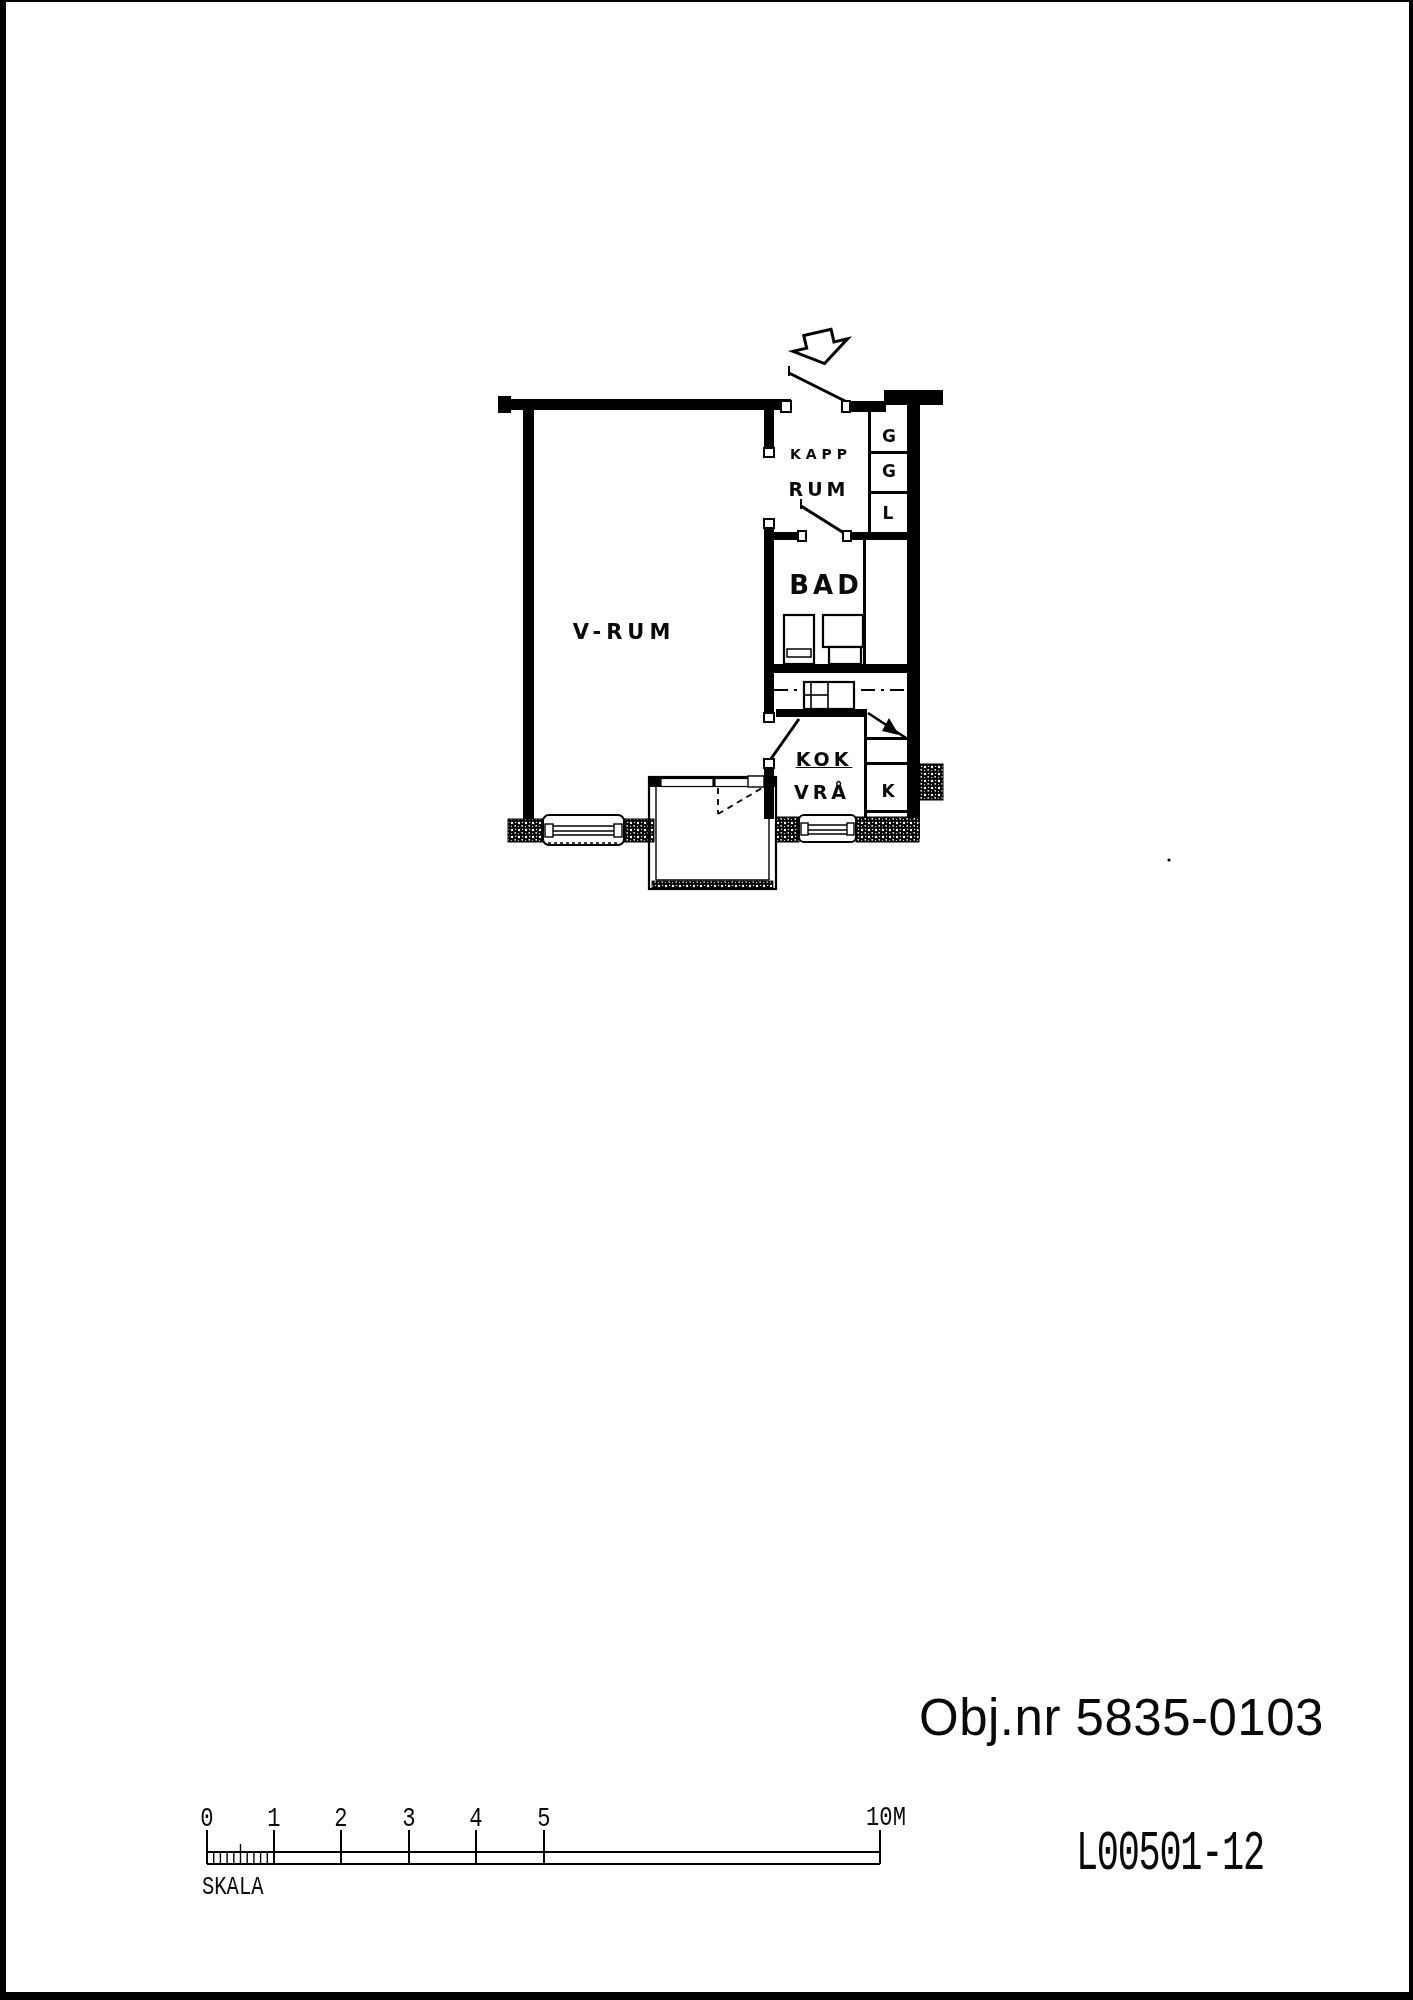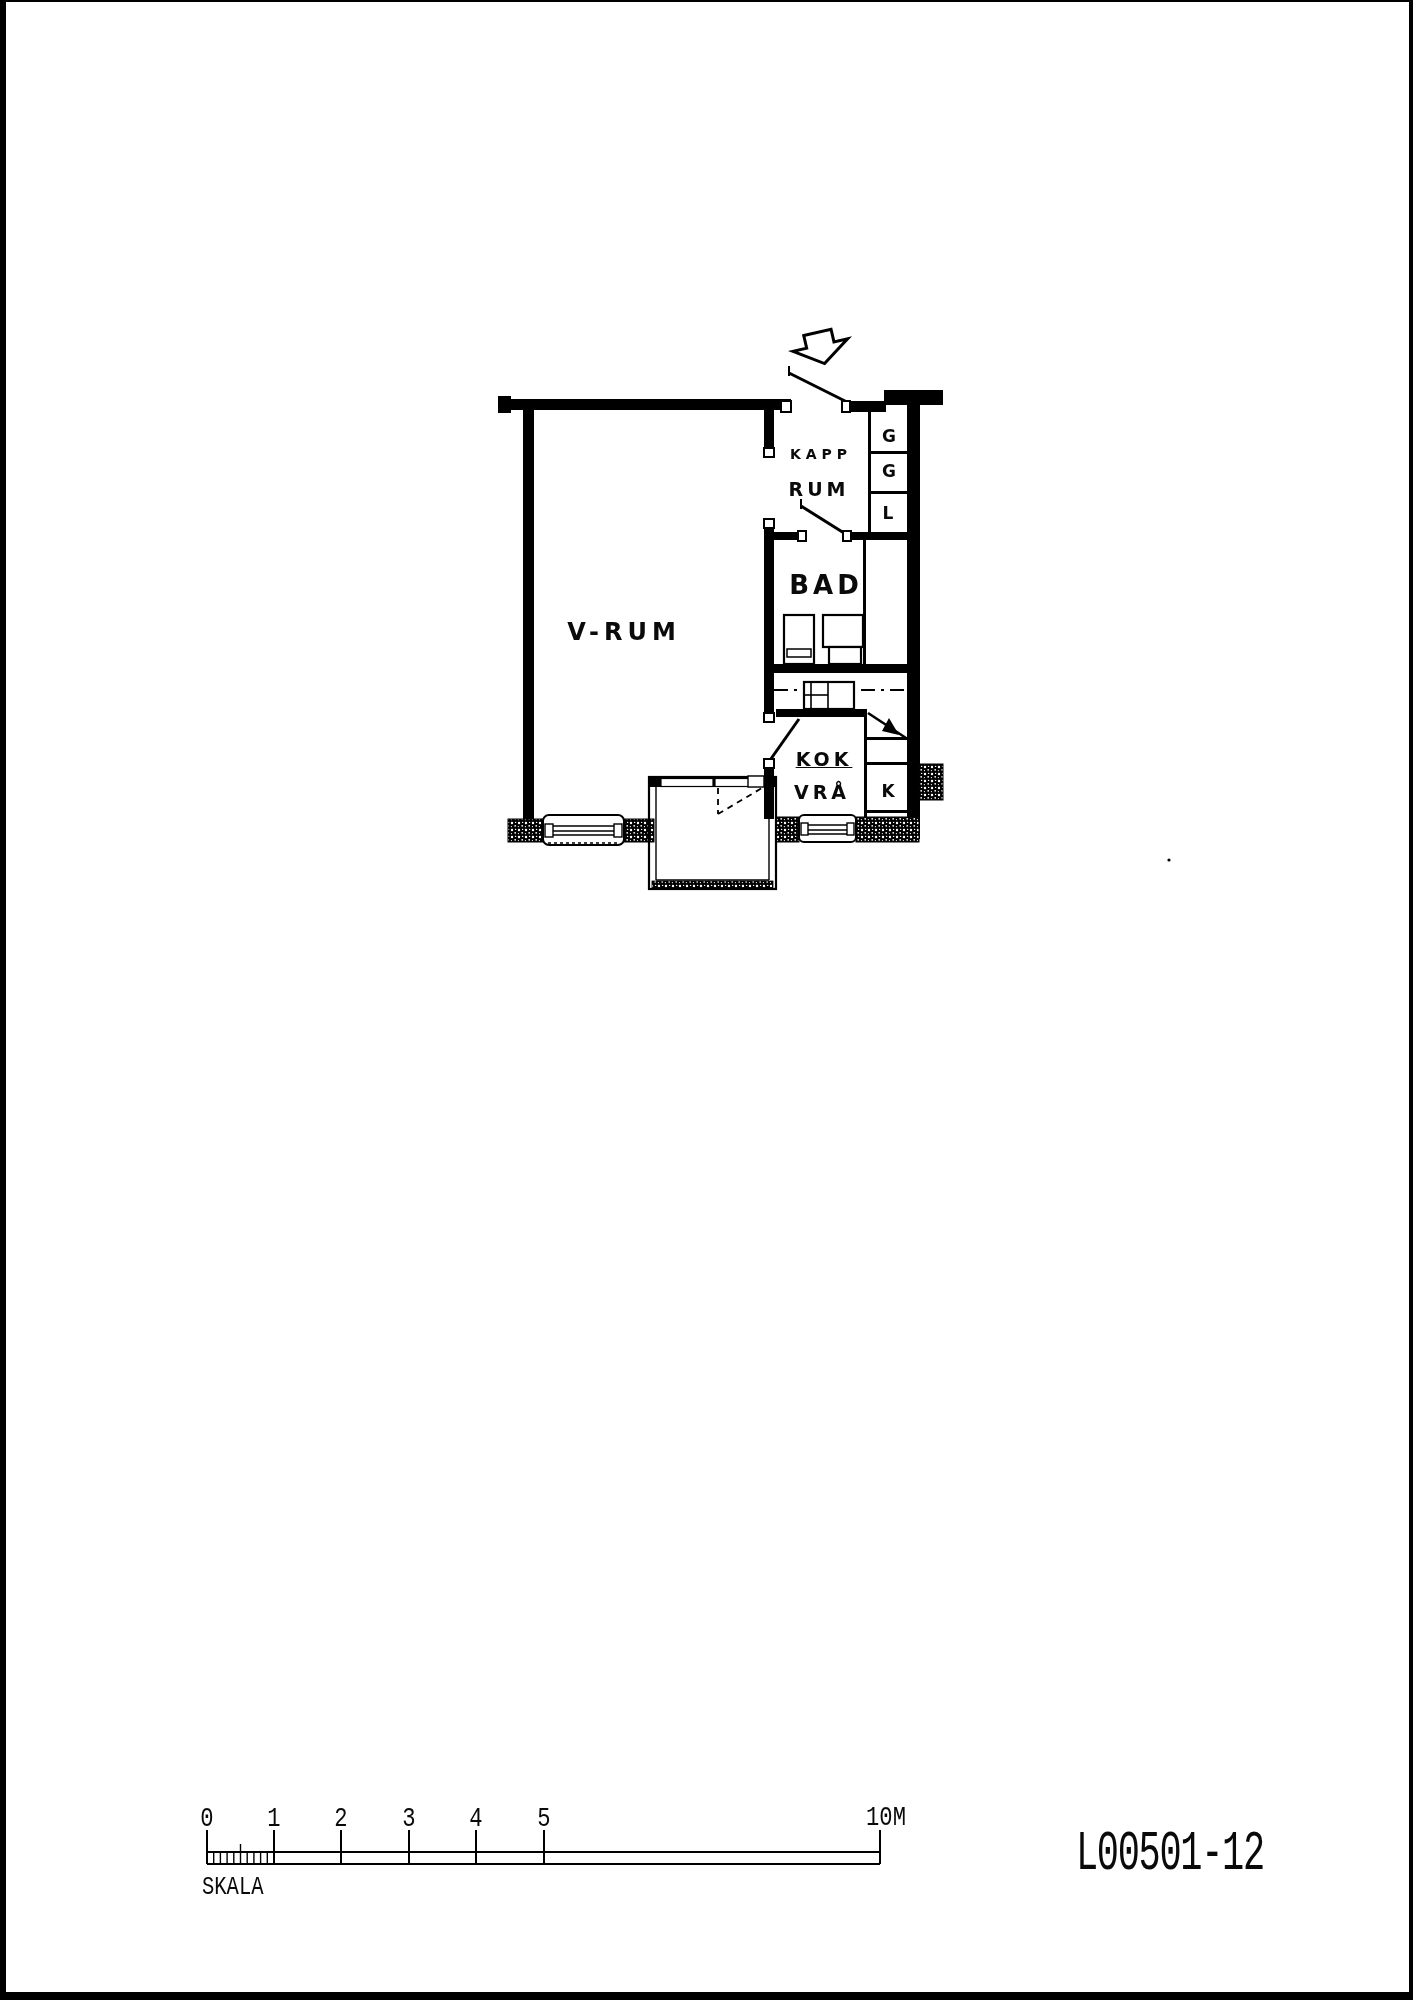--- a/index.html
+++ b/index.html
@@ -192,31 +192,32 @@
         <line x1="227.8" y1="1850" x2="227.8" y2="1862"></line>
         <line x1="234.5" y1="1850" x2="234.5" y2="1862"></line>
         <line x1="241.2" y1="1850" x2="241.2" y2="1862"></line>
         <line x1="247.9" y1="1850" x2="247.9" y2="1862"></line>
         <line x1="254.6" y1="1850" x2="254.6" y2="1862"></line>
         <line x1="261.3" y1="1850" x2="261.3" y2="1862"></line>
       </g>
     </g>
   </svg>
 
-  <div class="lbl room" style="left:618px;top:630px;font-size:24px;letter-spacing:5px;">V-RUM</div>
+  <div class="lbl room" style="left:618px;top:630px;font-size:21px;letter-spacing:5px;">V-RUM</div>
   <div class="lbl room" style="left:815px;top:452px;font-size:14px;letter-spacing:5px;">KAPP</div>
   <div class="lbl room" style="left:813px;top:487px;font-size:19px;letter-spacing:4px;">RUM</div>
   <div class="lbl room" style="left:820px;top:583px;font-size:26px;letter-spacing:4px;text-align:right;">BAD</div>
   <div class="lbl room" style="left:818px;top:757px;font-size:19px;letter-spacing:4px;text-decoration:underline;">KOK</div>
   <div class="lbl room" style="left:816px;top:790px;font-size:19px;letter-spacing:4px;">VRÅ</div>
   <div class="lbl room" style="left:883px;top:434px;font-size:17px;">G</div>
   <div class="lbl room" style="left:883px;top:469px;font-size:17px;">G</div>
   <div class="lbl room" style="left:882px;top:511px;font-size:17px;">L</div>
   <div class="lbl room" style="left:882px;top:789px;font-size:17px;">K</div>
 
+  <div class="objnr">Obj.nr 5835-0103</div>
   <div class="lnum">L00501-12</div>
 
   <div class="lbl tech ticknum" style="left:201px;top:1817px;">0</div>
   <div class="lbl tech ticknum" style="left:268px;top:1817px;">1</div>
   <div class="lbl tech ticknum" style="left:335px;top:1817px;">2</div>
   <div class="lbl tech ticknum" style="left:403px;top:1817px;">3</div>
   <div class="lbl tech ticknum" style="left:470px;top:1817px;">4</div>
   <div class="lbl tech ticknum" style="left:538px;top:1817px;">5</div>
   <div class="lbl tech ticknum" style="left:880px;top:1816px;">10M</div>
   <div class="skala">SKALA</div>

